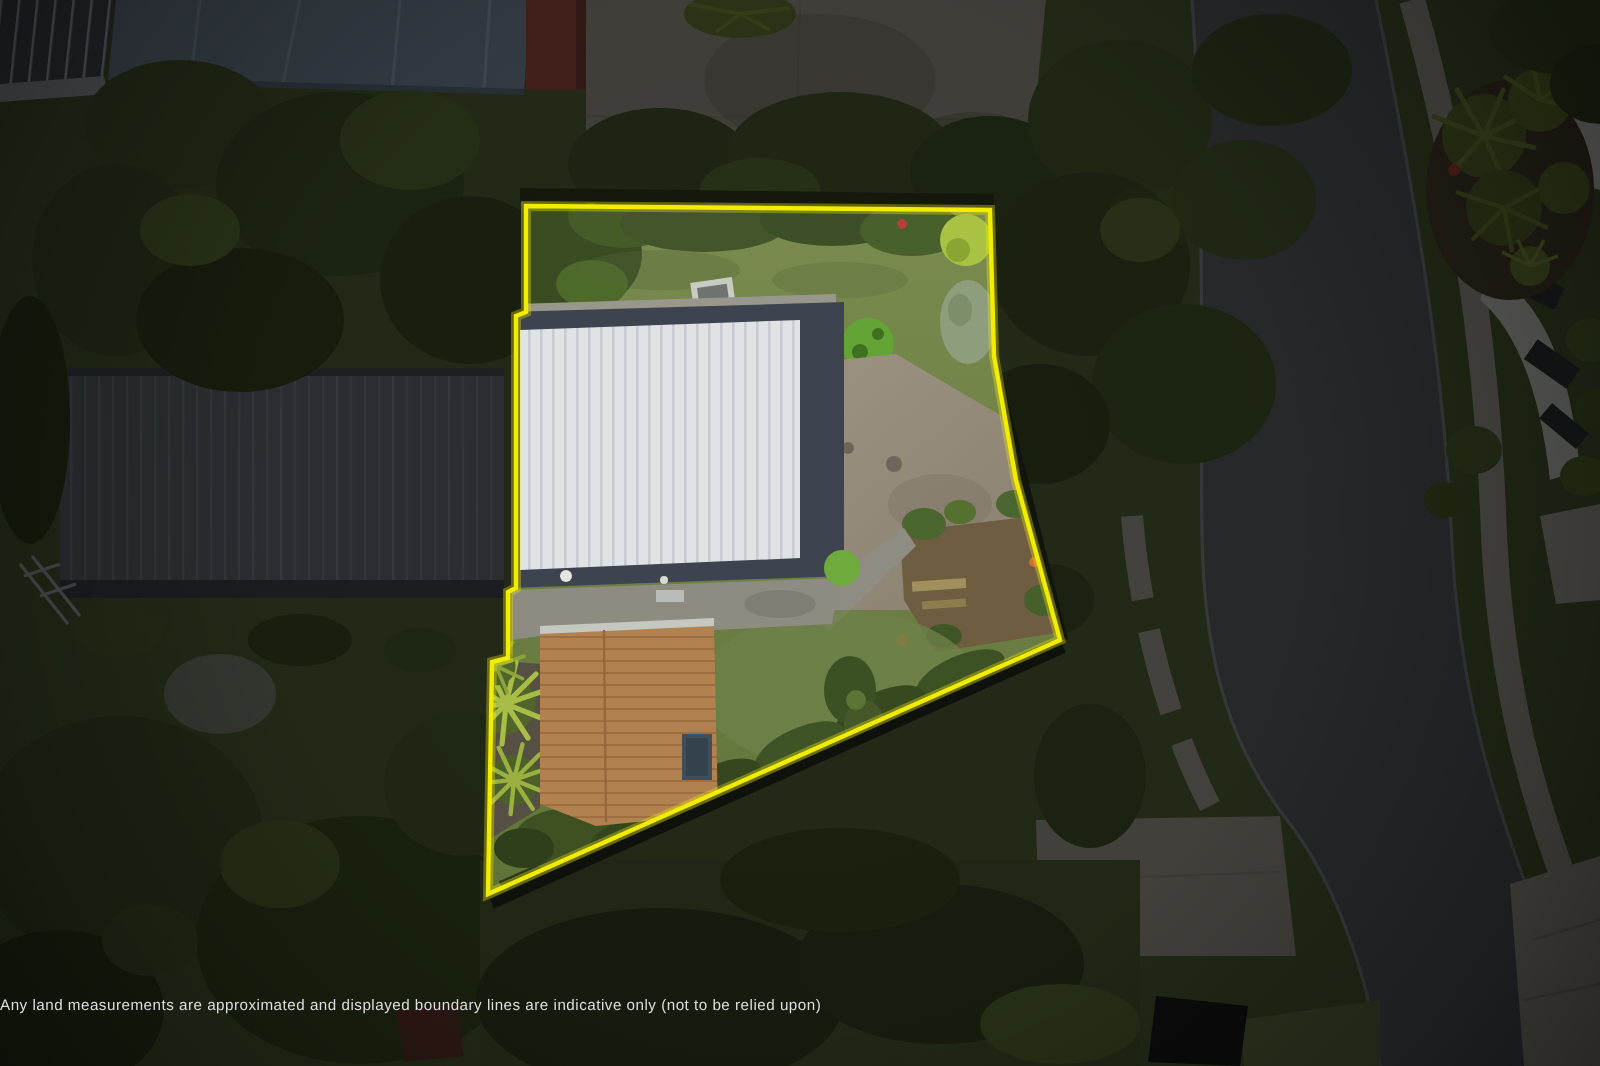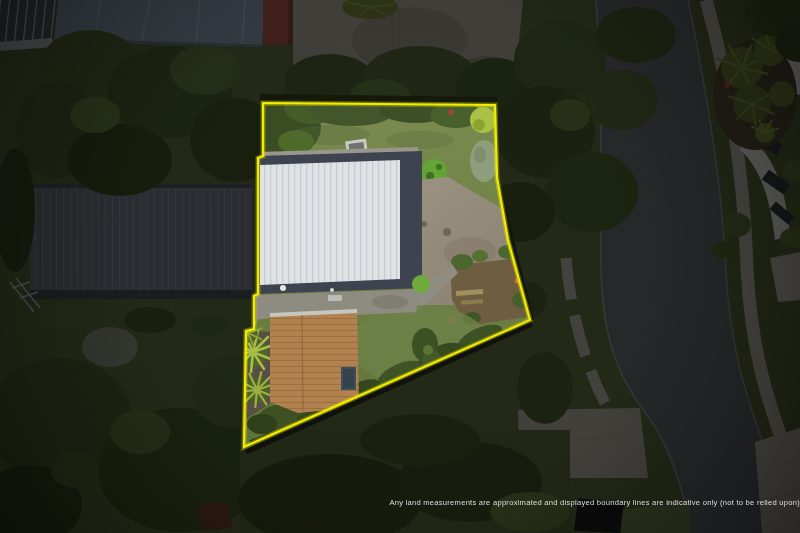--- a/index.html
+++ b/index.html
@@ -3,21 +3,21 @@
 <meta charset="utf-8">
 <style>
   html,body{margin:0;padding:0;background:#000;}
   #stage{
     position:relative;width:800px;height:533px;overflow:hidden;background:#000;
     font-family:"Liberation Sans", sans-serif;
   }
   #stage svg{display:block;}
   .disclaimer{
     position:absolute;left:0;right:0;top:498px;
-    text-align:right;font-size:7.6px;letter-spacing:.25px;
+    text-align:left;font-size:7.6px;letter-spacing:.25px;
     color:#dedede;pointer-events:none;
   }
 </style>
 </head>
 <body>
 
 <div id="stage">
 <svg width="800" height="533" viewBox="0 0 800 533">
   <defs>
     <clipPath id="propClip">

